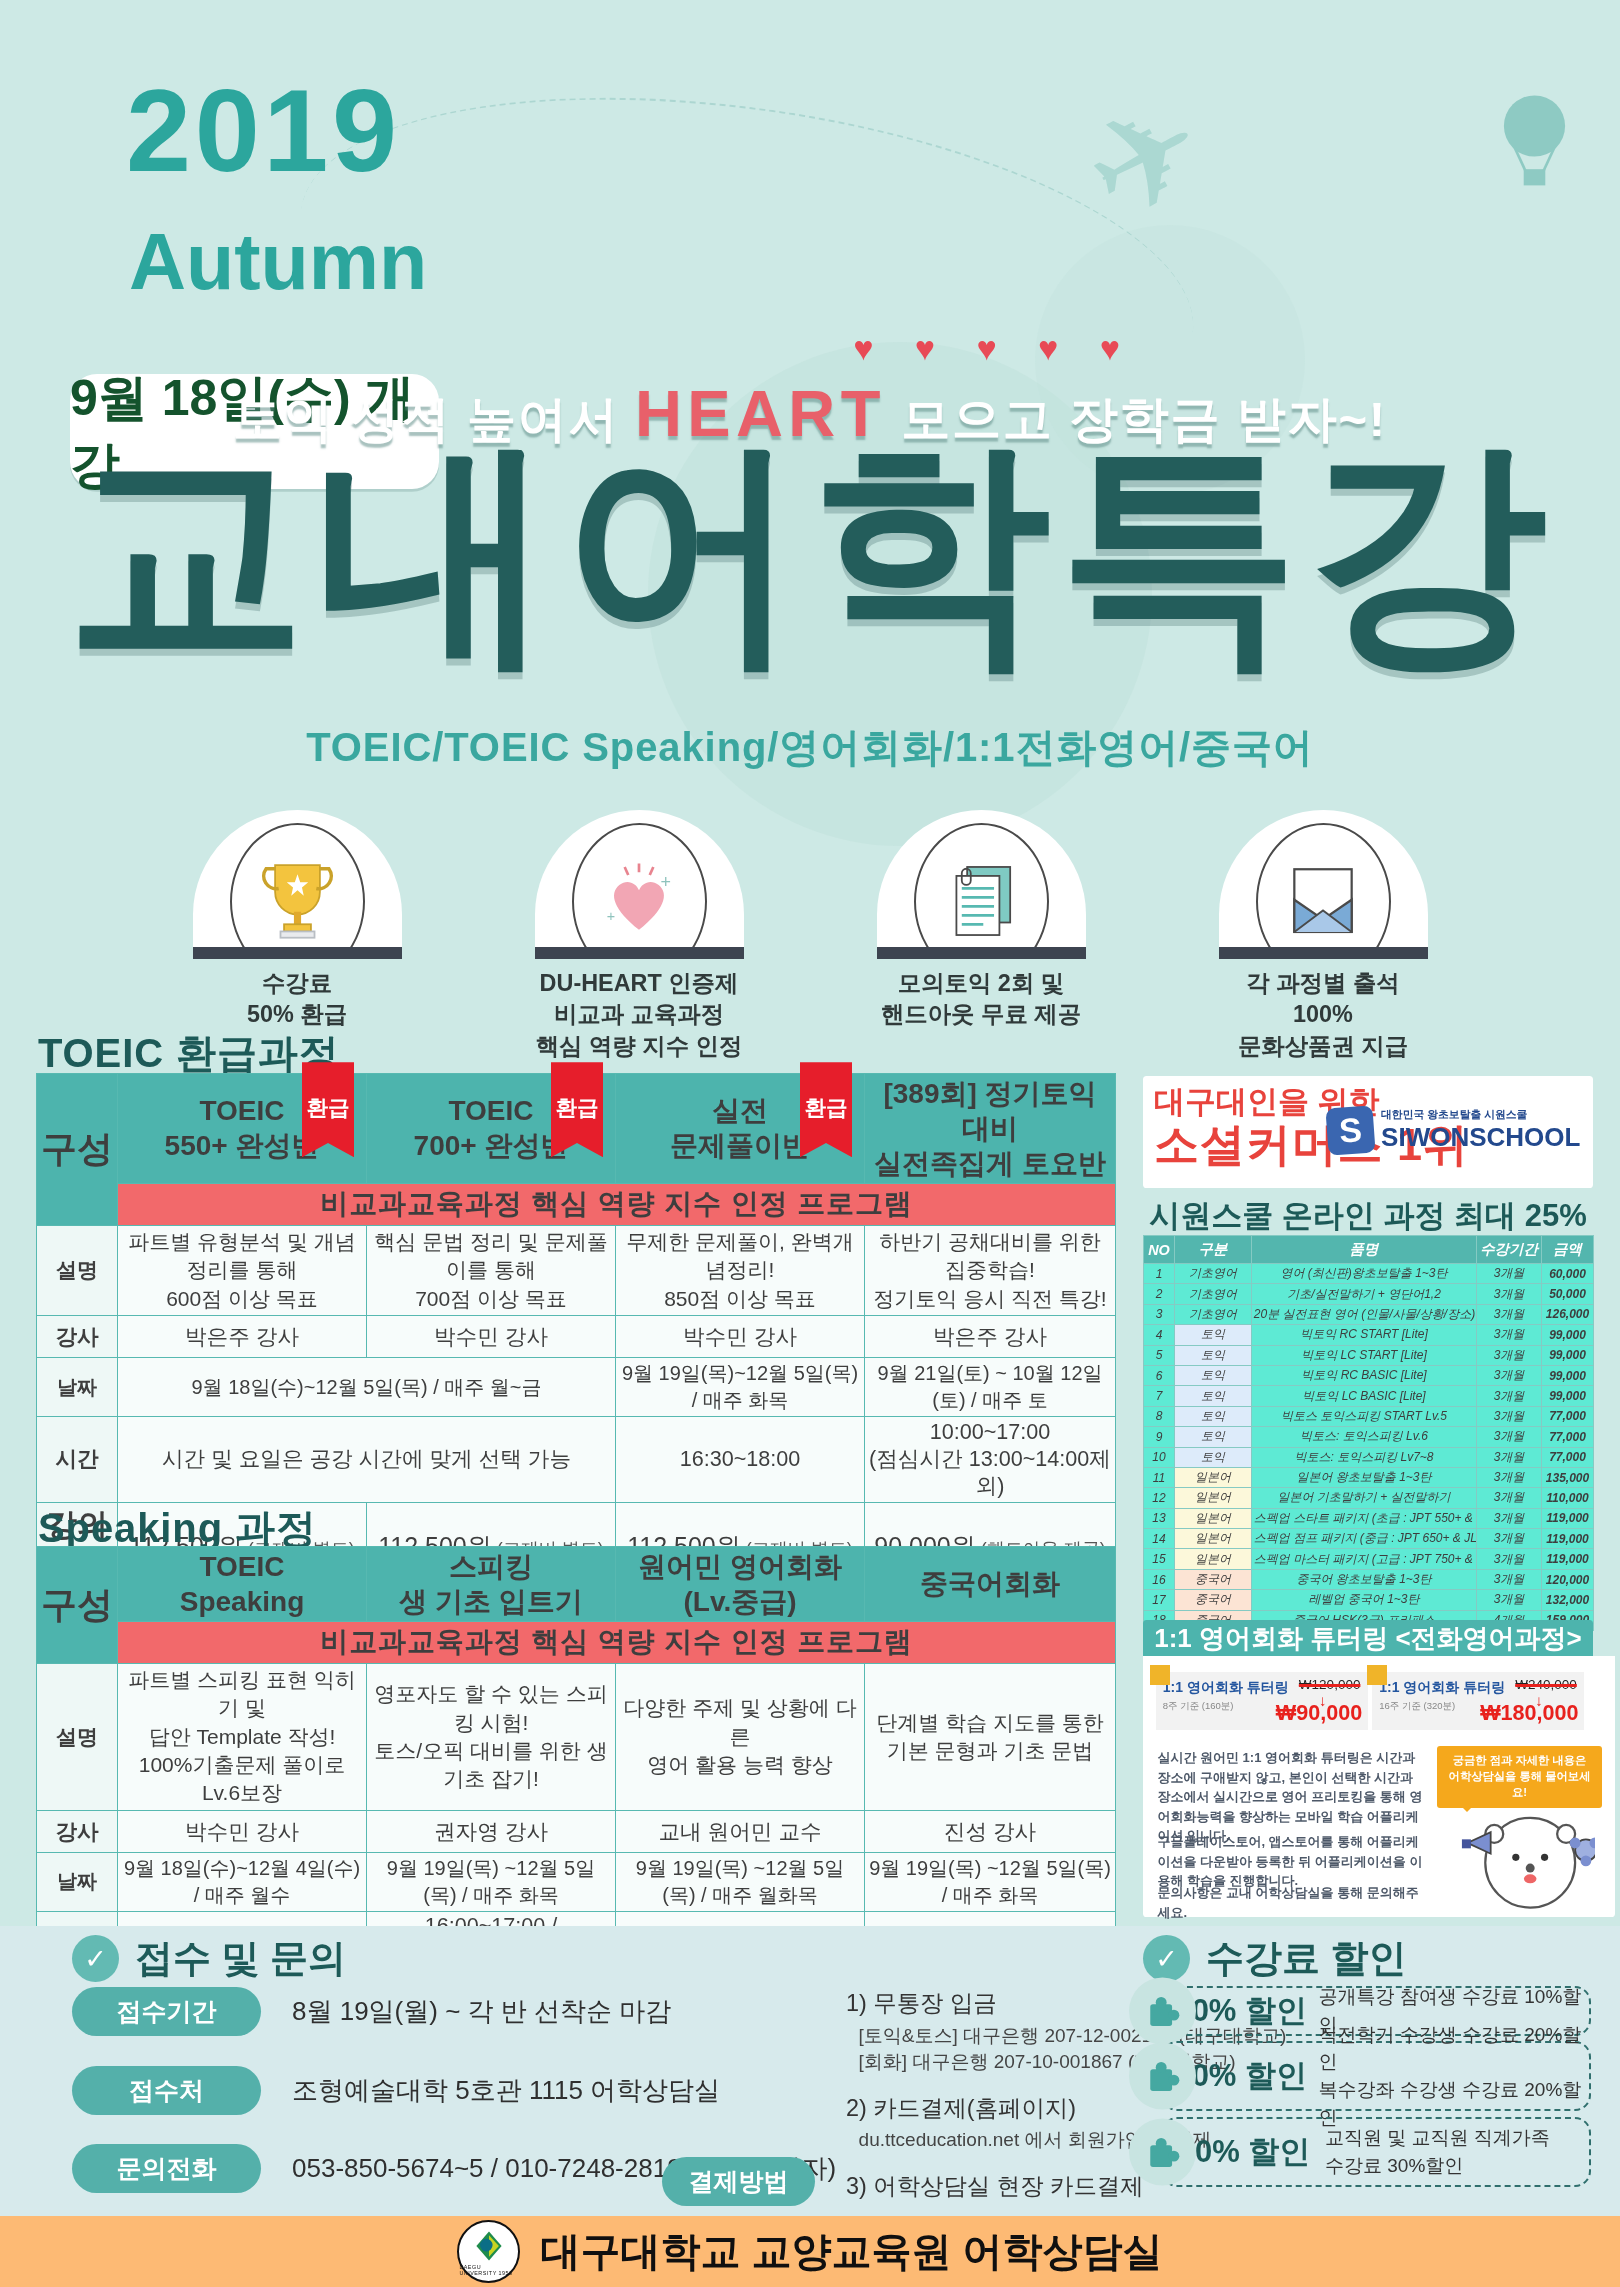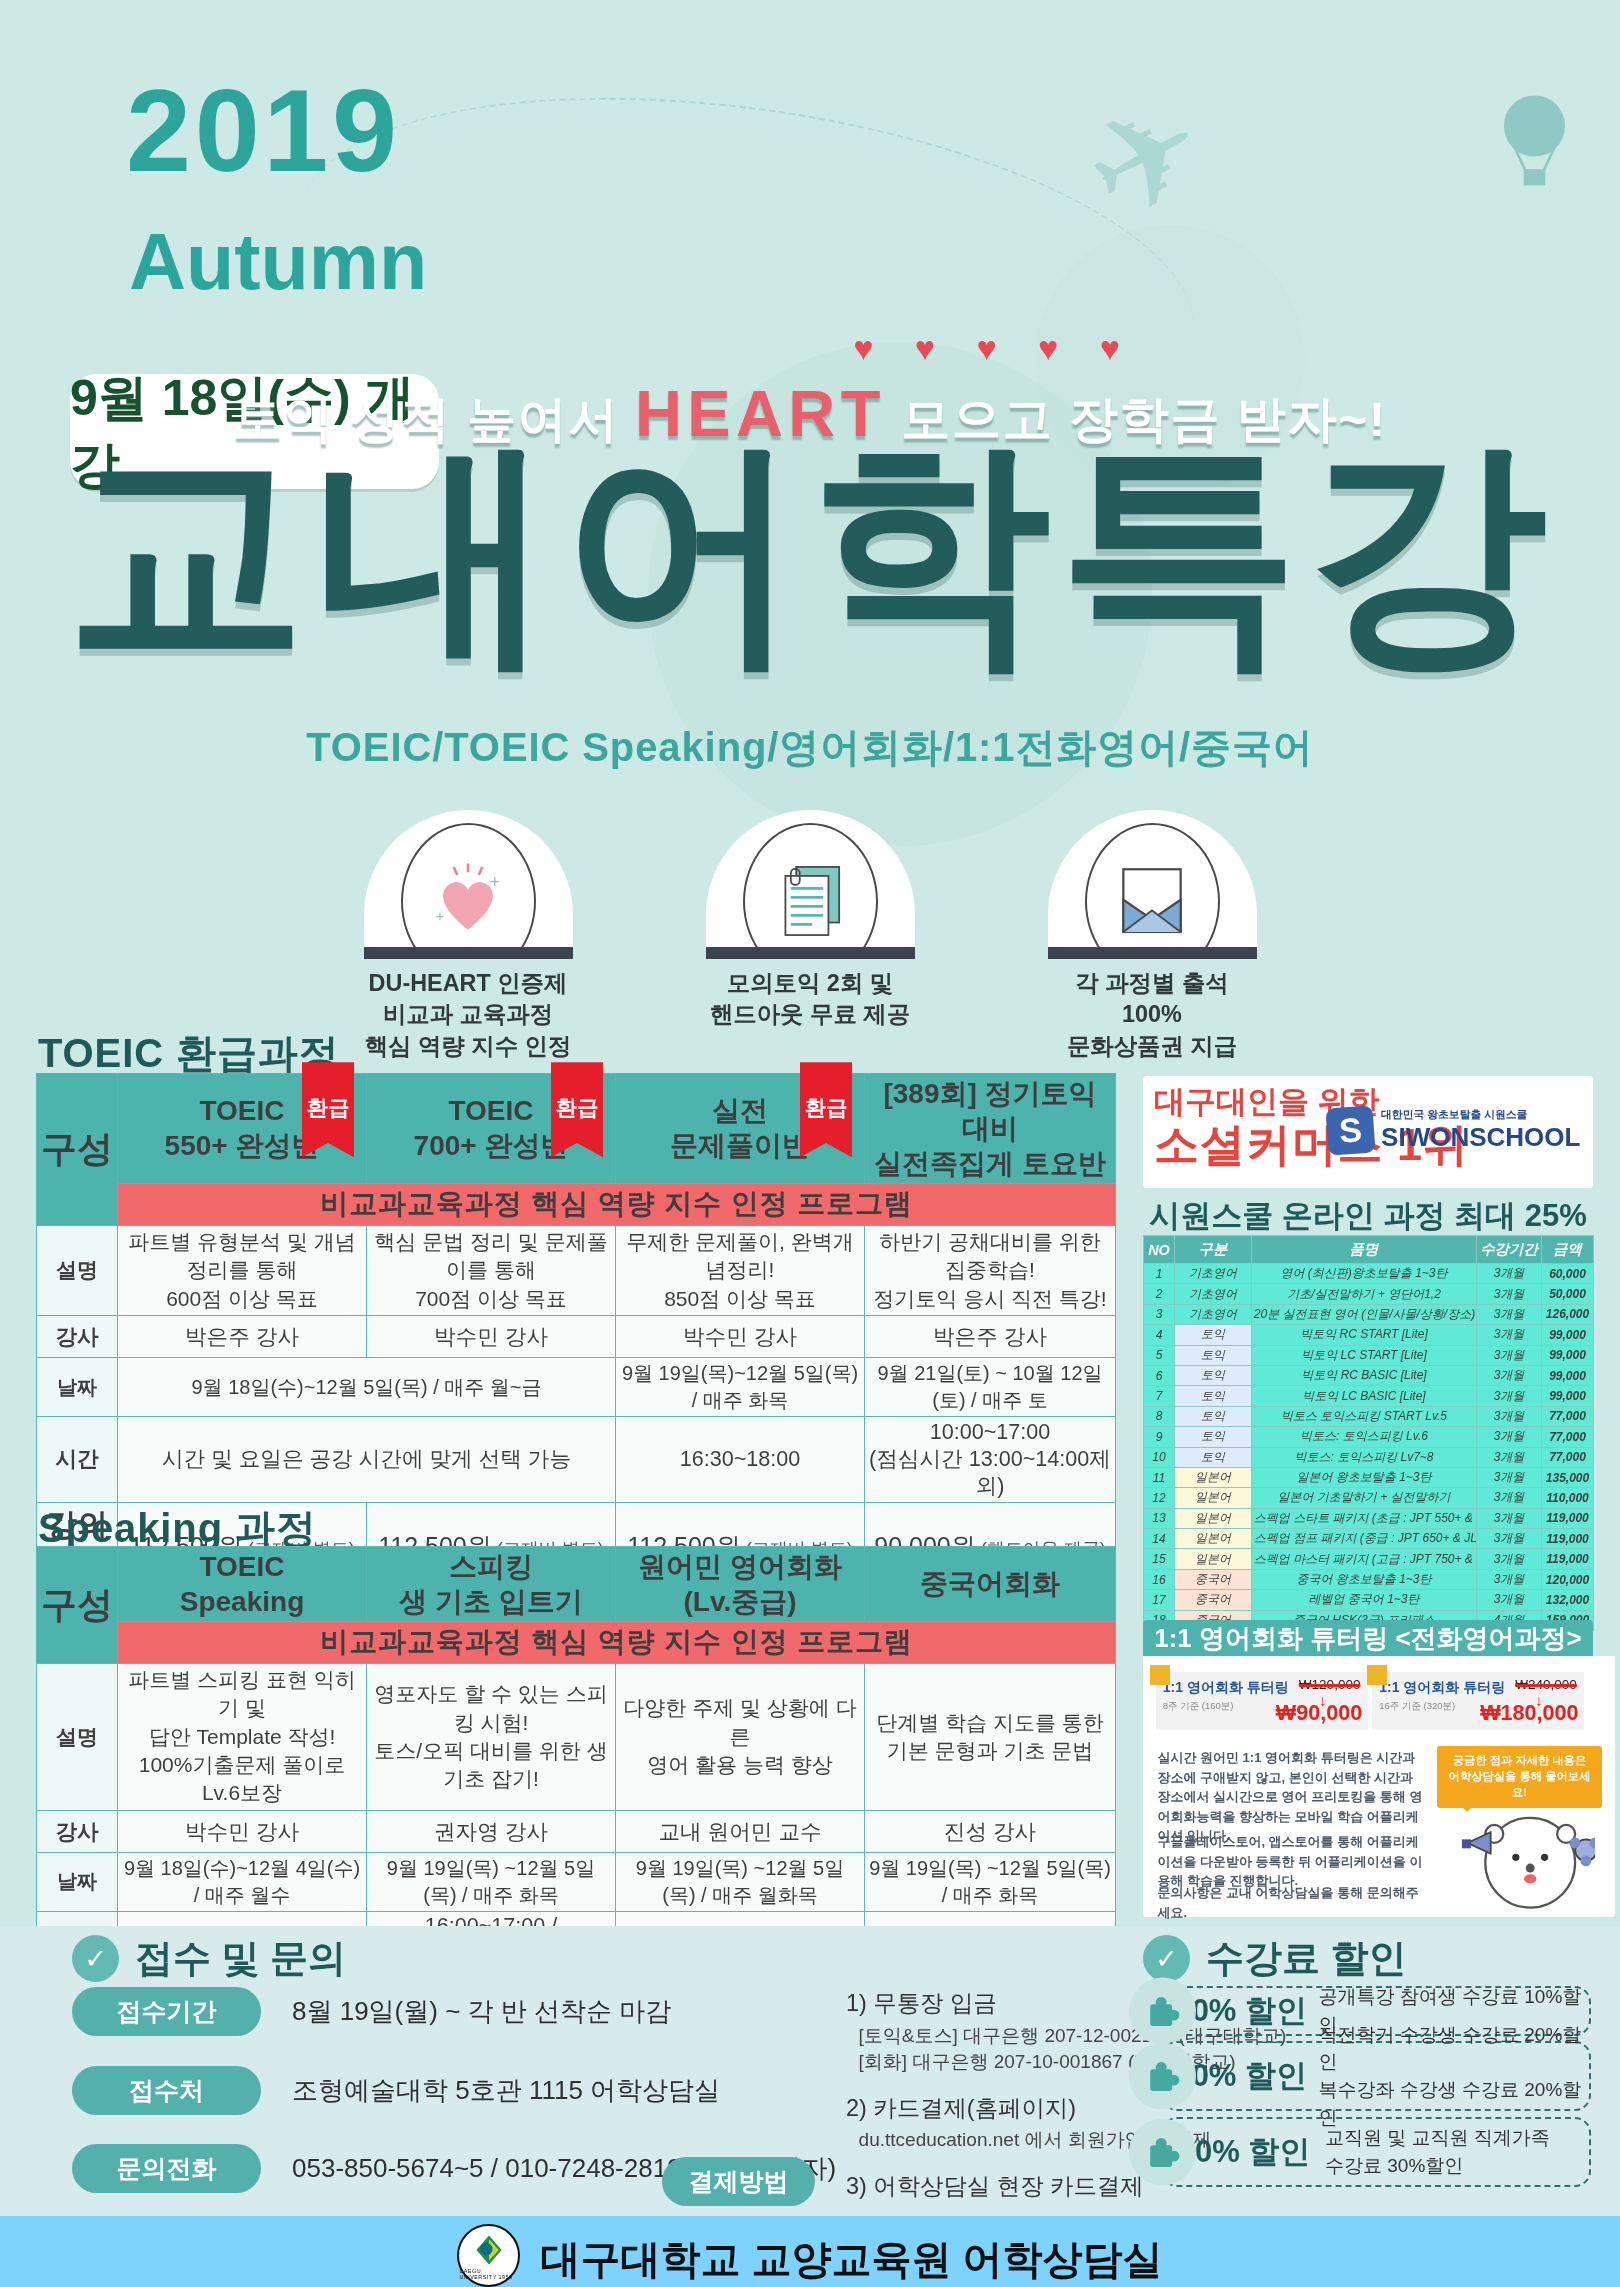--- a/index.html
+++ b/index.html
@@ -108,21 +108,21 @@
   .pay-title{font-size:23.4px;color:#333;margin-bottom:3.6px;}
   .pay-line{font-size:19px;color:#444;margin-left:12.6px;line-height:1.4;}
   .disc-box{position:absolute;left:1161px;width:430px;border:2.3px dashed #2f6f6d;border-radius:16px;box-sizing:border-box;
     display:flex;align-items:center;}
   .disc-rate{width:162px;text-align:center;font-size:31px;font-weight:900;color:#1d5a58;}
   .disc-desc{font-size:19px;color:#333;line-height:1.45;}
   .puzzle{position:absolute;left:-34px;top:50%;transform:translateY(-50%);width:67px;height:67px;border-radius:50%;background:#c8e4e1;
     display:flex;align-items:center;justify-content:center;}
 
   
-  .footer{left:0;top:2216px;width:1620px;height:71px;background:#7dd3fc;display:flex;align-items:flex-end;justify-content:center;gap:20px;}
+  .footer{left:0;top:2216px;width:1620px;height:71px;background:#fdba74;display:flex;align-items:center;justify-content:center;gap:20px;}
   .footer .ftxt{font-size:40px;font-weight:900;color:#101010;}
   .logo-ring{width:59px;height:59px;border-radius:50%;border:2.7px solid #111;position:relative;display:flex;align-items:center;justify-content:center;background:#fff;flex-direction:column;}
   .logo-ring .tiny{font-size:5.4px;color:#111;letter-spacing:0.5px;}
 </style>
 </head>
 <body>
 
 <div class="poster">
 
   <div class="abs blob" style="left:648px;top:342px;width:504px;height:504px;"></div>
@@ -142,20 +142,37 @@
   <div class="abs hearts" style="left:108px;">♥ ♥ ♥ ♥ ♥</div>
   <div class="abs tagline" style="left:0px;width:1620px;">
     <span>토익 성적 높여서</span>
     <span class="heartword">HEART</span>
     <span>모으고 장학금 받자~!</span>
   </div>
   <div class="abs main-title">교내어학특강</div>
   <div class="abs subtitle">TOEIC/TOEIC Speaking/영어회화/1:1전화영어/중국어</div>
 
   <div class="abs" id="features" style="left:0;top:810px;width:1620px;display:flex;justify-content:center;gap:126px;">
+      <div class="feature">
+        <div class="arch">
+          <div class="oval">
+            <svg width="77" height="86" viewBox="0 0 86 96">
+              <path d="M18 8 h50 v30 a25 25 0 0 1 -50 0 Z" fill="#f3c43e" stroke="#caa22a" stroke-width="2"></path>
+              <path d="M18 12 h-10 a14 14 0 0 0 14 22" fill="none" stroke="#caa22a" stroke-width="4"></path>
+              <path d="M68 12 h10 a14 14 0 0 1 -14 22" fill="none" stroke="#caa22a" stroke-width="4"></path>
+              <polygon points="43,18 46,27 55,27 48,33 50,42 43,36 36,42 38,33 31,27 40,27" fill="#fff"></polygon>
+              <rect x="39" y="60" width="8" height="14" fill="#e0a92c"></rect>
+              <rect x="28" y="74" width="30" height="8" fill="#f3c43e" stroke="#caa22a" stroke-width="2"></rect>
+              <rect x="24" y="82" width="38" height="7" fill="#e9ebee" stroke="#b9bec4" stroke-width="2"></rect>
+            </svg>
+          </div>
+        </div>
+        <div class="bar"></div>
+        <div class="cap">수강료<br>50% 환급</div>
+      </div>
       <div class="feature">
         <div class="arch">
           <div class="oval">
             <svg width="86" height="86" viewBox="0 0 96 96">
               <path d="M48 80 C20 58 14 40 26 30 C35 23 45 28 48 36 C51 28 61 23 70 30 C82 40 76 58 48 80Z" fill="#f2a6b4"></path>
               <line x1="48" y1="6" x2="48" y2="16" stroke="#e8848f" stroke-width="3"></line>
               <line x1="32" y1="10" x2="36" y2="19" stroke="#e8848f" stroke-width="3"></line>
               <line x1="64" y1="10" x2="60" y2="19" stroke="#e8848f" stroke-width="3"></line>
               <text x="72" y="34" font-size="20" fill="#8fc3bd">+</text>
               <text x="12" y="70" font-size="16" fill="#8fc3bd">+</text>

